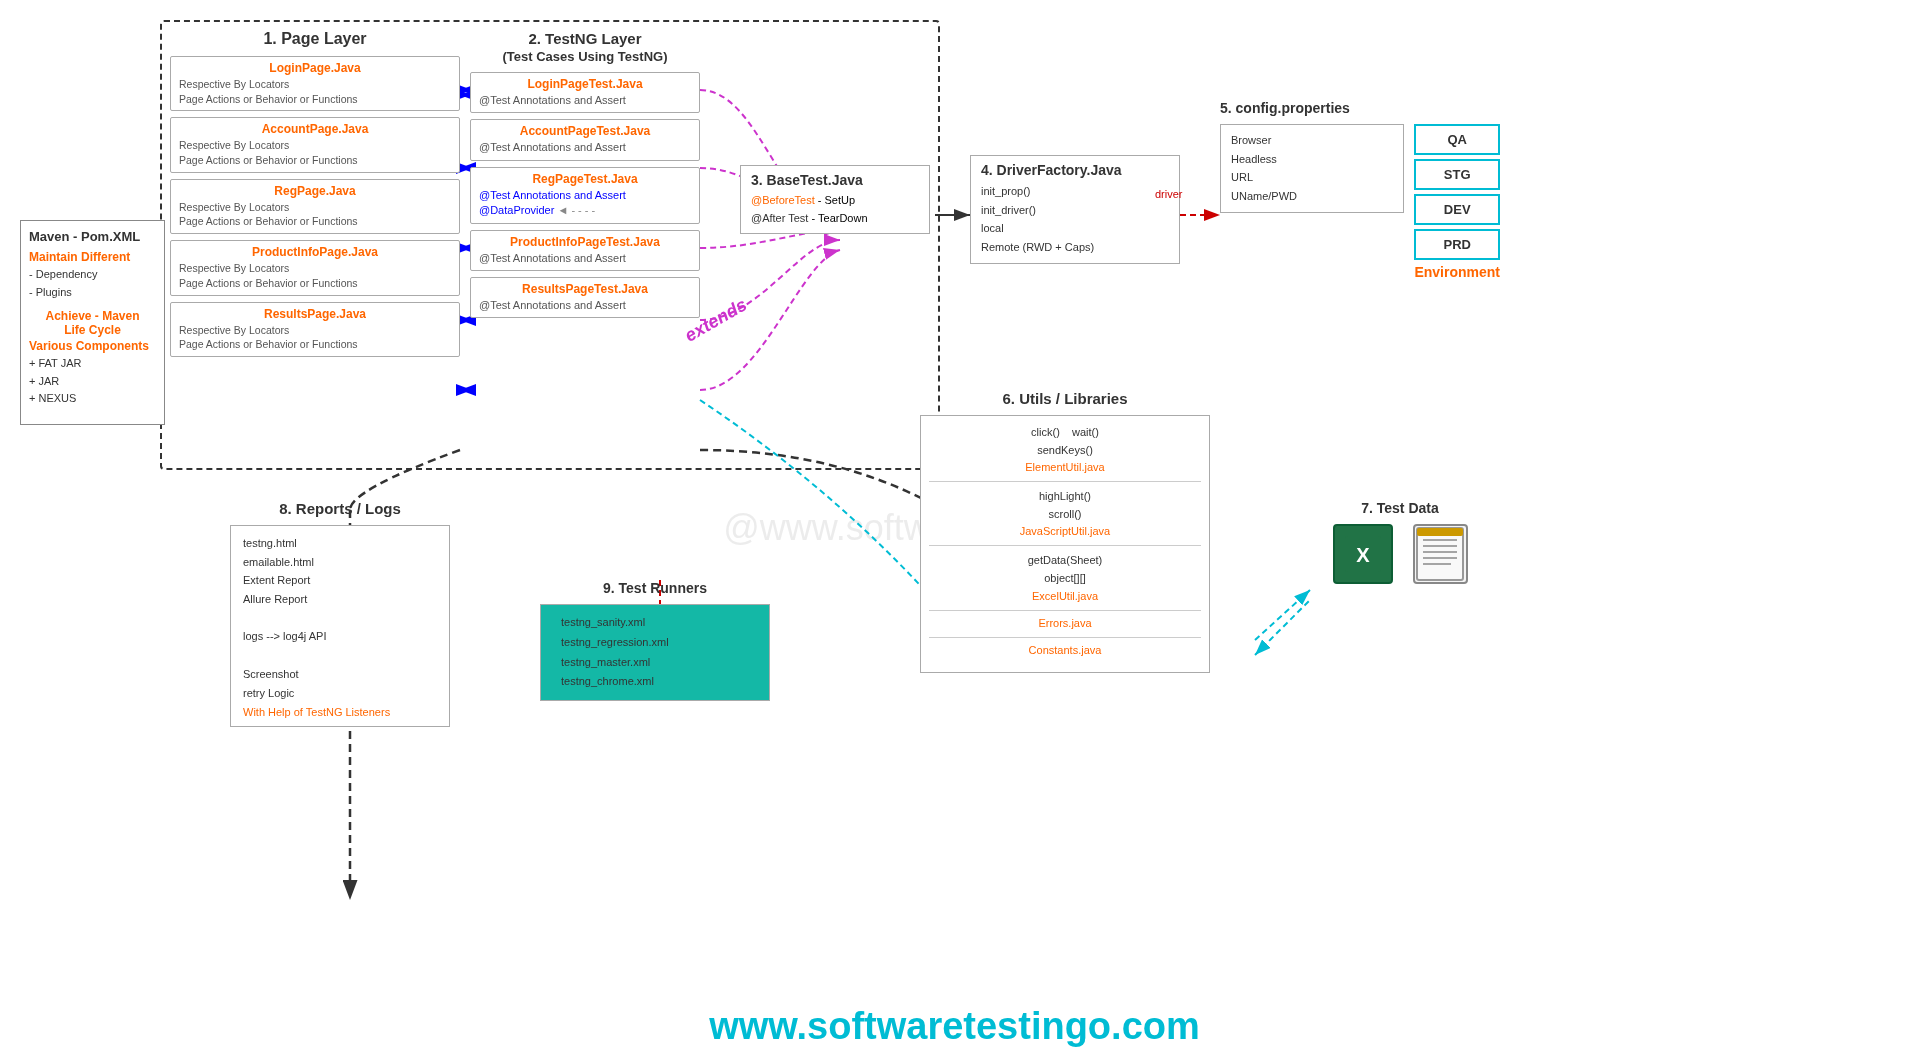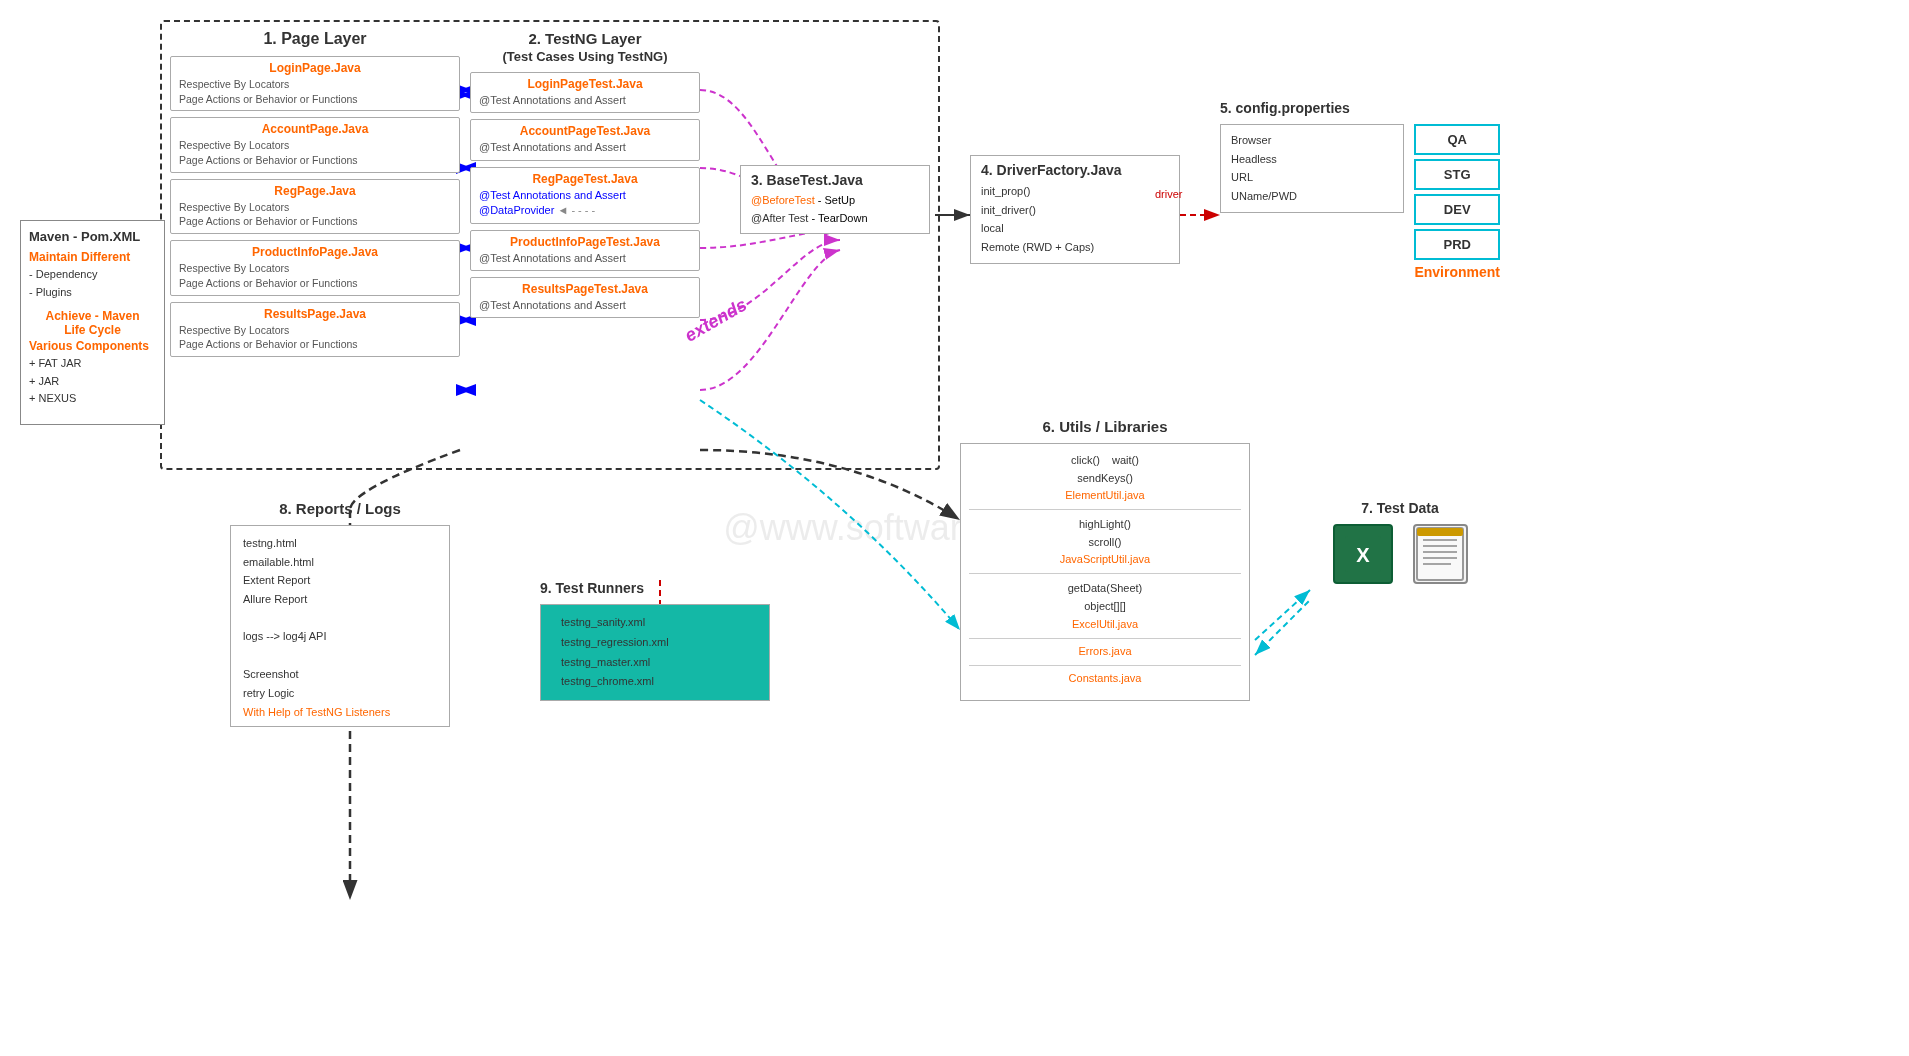--- a/index.html
+++ b/index.html
@@ -251,25 +251,24 @@
       color: #ff6600;
       font-weight: bold;
       font-size: 14px;
       text-align: right;
       margin-top: 4px;
     }
 
     
     .utils-box {
       position: absolute;
-      left: 960px;
+      left: 920px;
       top: 390px;
       width: 290px;
       z-index: 5;
-      margin-top: 28px;
     }
     .utils-title {
       font-size: 15px;
       font-weight: bold;
       color: #333;
       text-align: center;
       margin-bottom: 8px;
     }
     .utils-inner {
       border: 1.5px solid #aaa;
@@ -381,21 +380,21 @@
       position: absolute;
       left: 540px;
       top: 580px;
       width: 230px;
       z-index: 5;
     }
     .testrunners-title {
       font-size: 14px;
       font-weight: bold;
       color: #333;
-      text-align: left;
+      text-align: center;
       margin-bottom: 8px;
     }
     .testrunners-inner {
       border: 1.5px solid #aaa;
       background: #14b8a6;
       padding: 8px 20px;
     }
     .testrunners-text {
       font-size: 11px;
       color: #333;
@@ -717,14 +716,15 @@
 
     <path d="M 660 580 L 660 700" stroke="#cc0000" stroke-width="2" stroke-dasharray="6,4" fill="none" marker-end="url(#arrow-red)"></path>
 
     <line x1="1255" y1="640" x2="1310" y2="590" stroke="#00bcd4" stroke-width="2" stroke-dasharray="6,4" marker-end="url(#arrow-cyan)"></line>
     <line x1="1255" y1="655" x2="1310" y2="600" stroke="#00bcd4" stroke-width="2" stroke-dasharray="6,4" marker-start="url(#arrow-cyan-left)"></line>
 
     <path d="M 700 400 Q 850 500 960 630" stroke="#00bcd4" stroke-width="2" stroke-dasharray="6,4" fill="none" marker-end="url(#arrow-cyan)"></path>
 
   </svg>
 
+  <div class="bottom-url">www.softwaretestingo.com</div>
 
 </div>
 
 </body></html>

